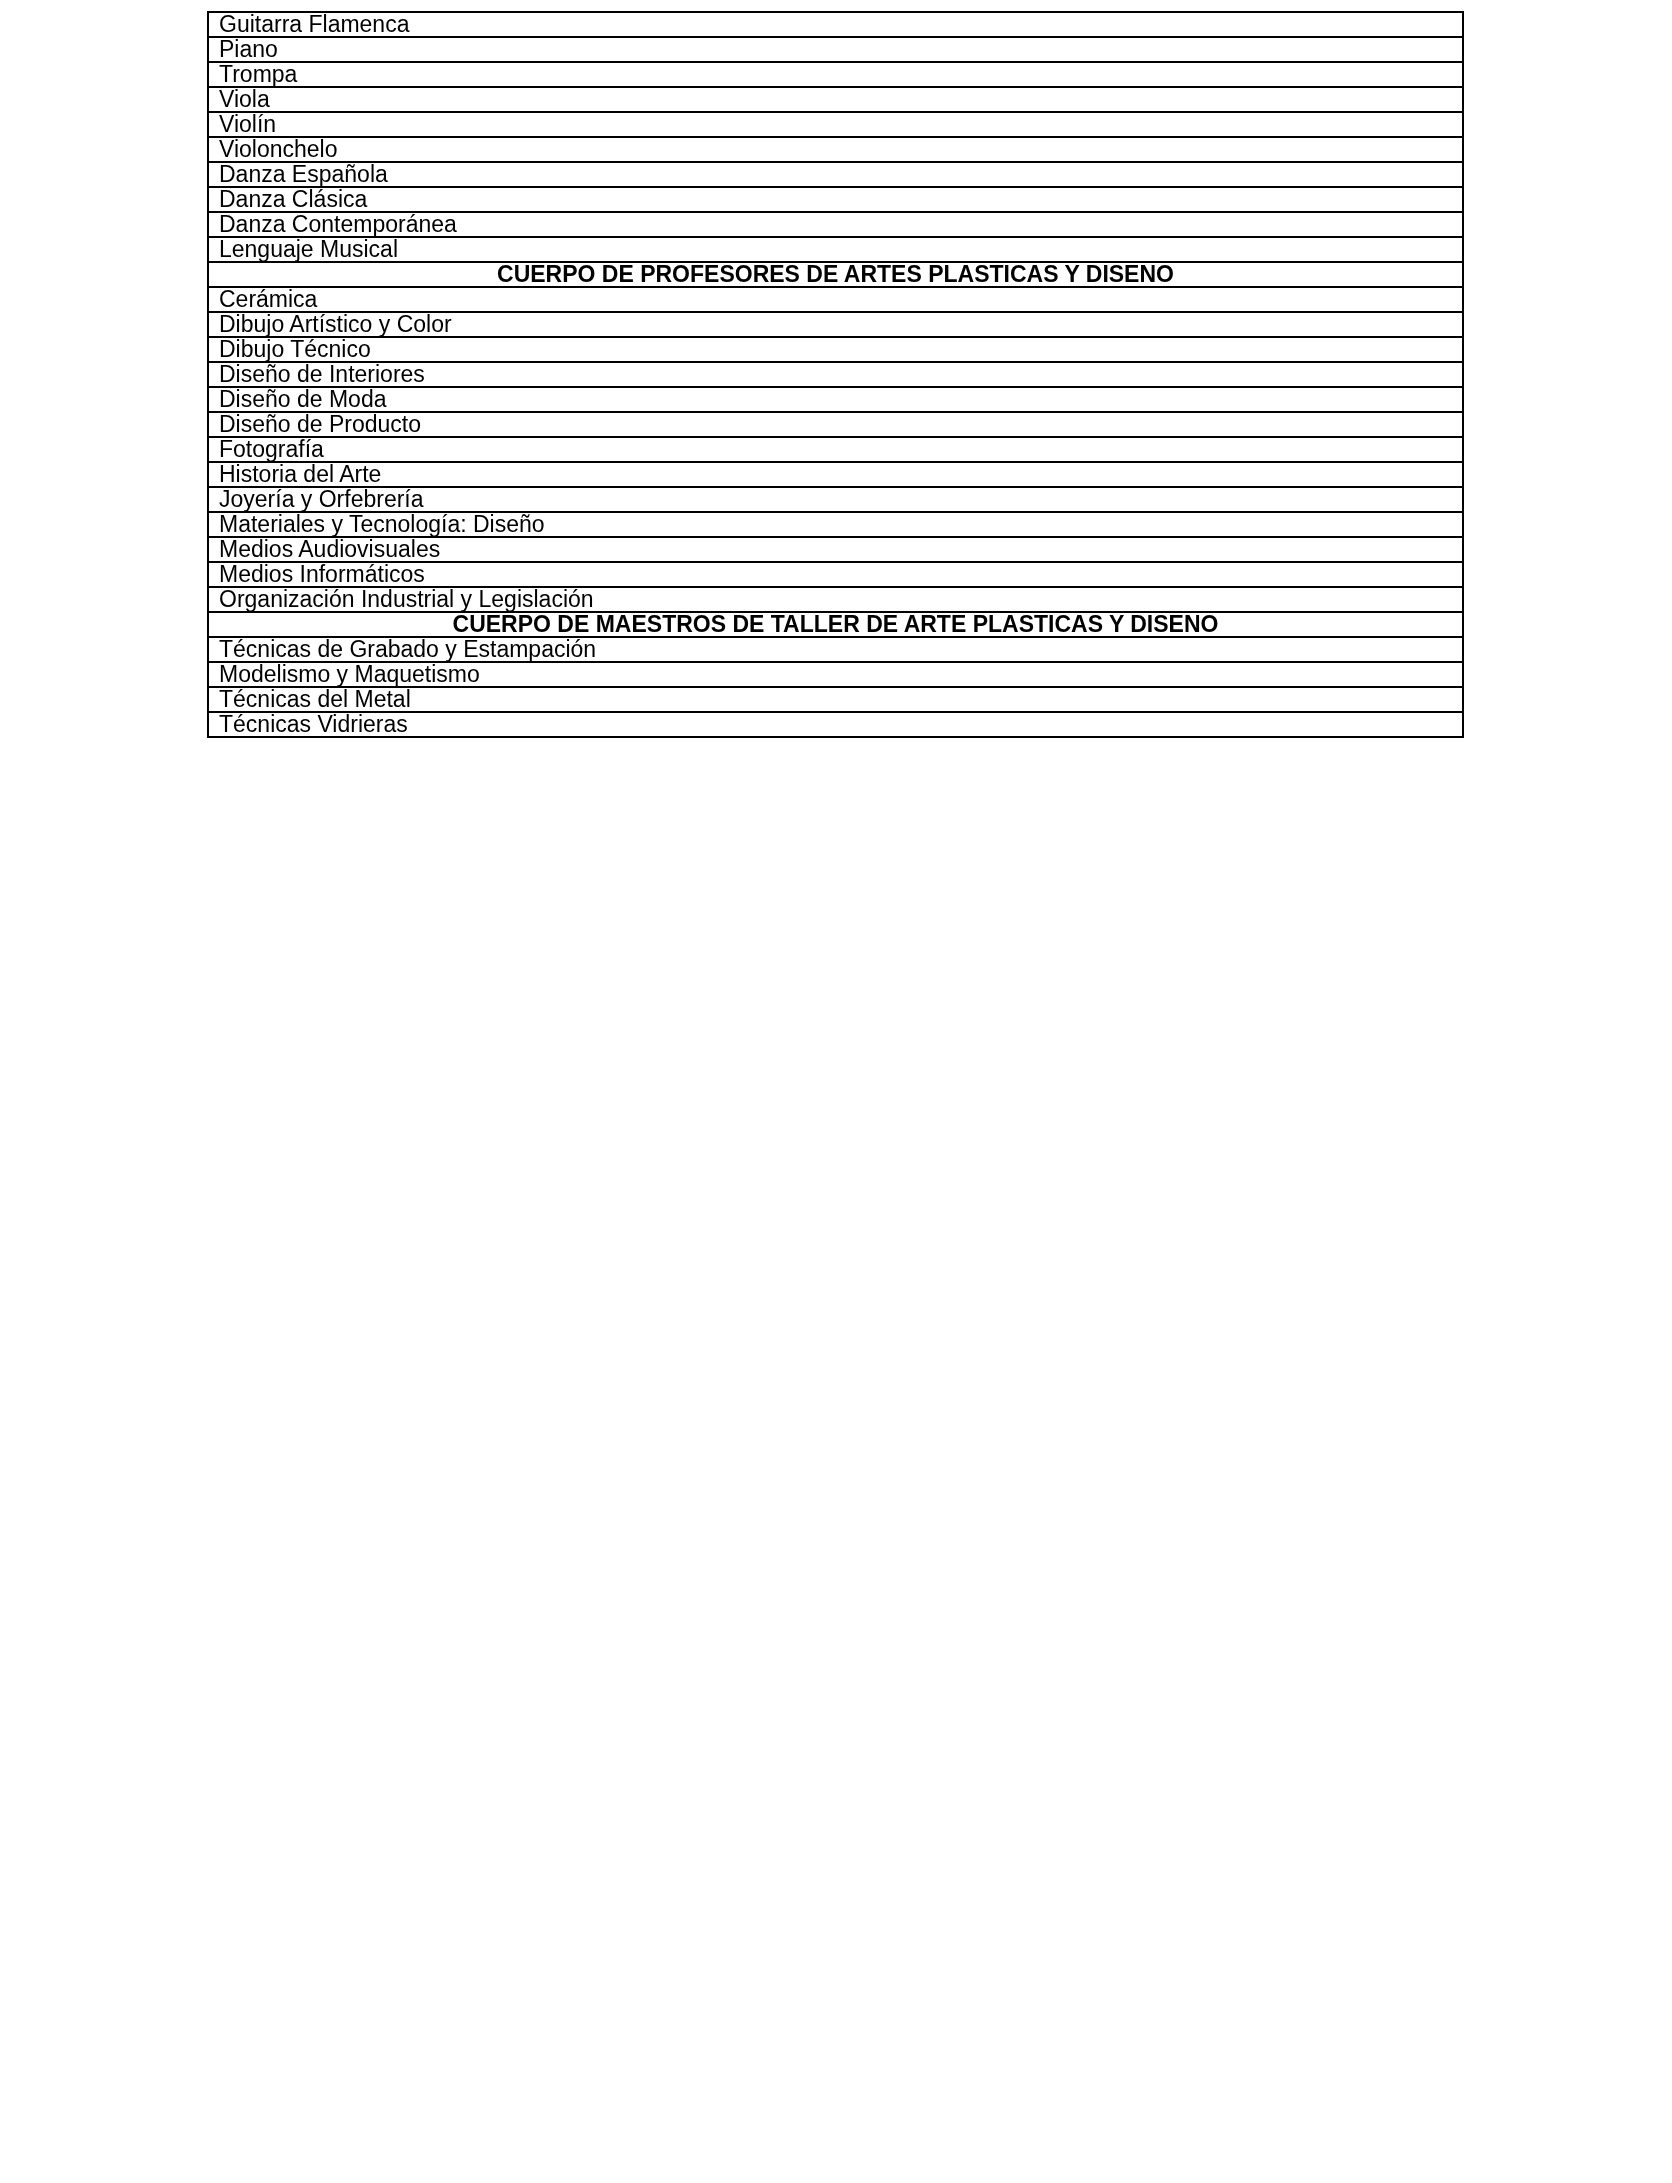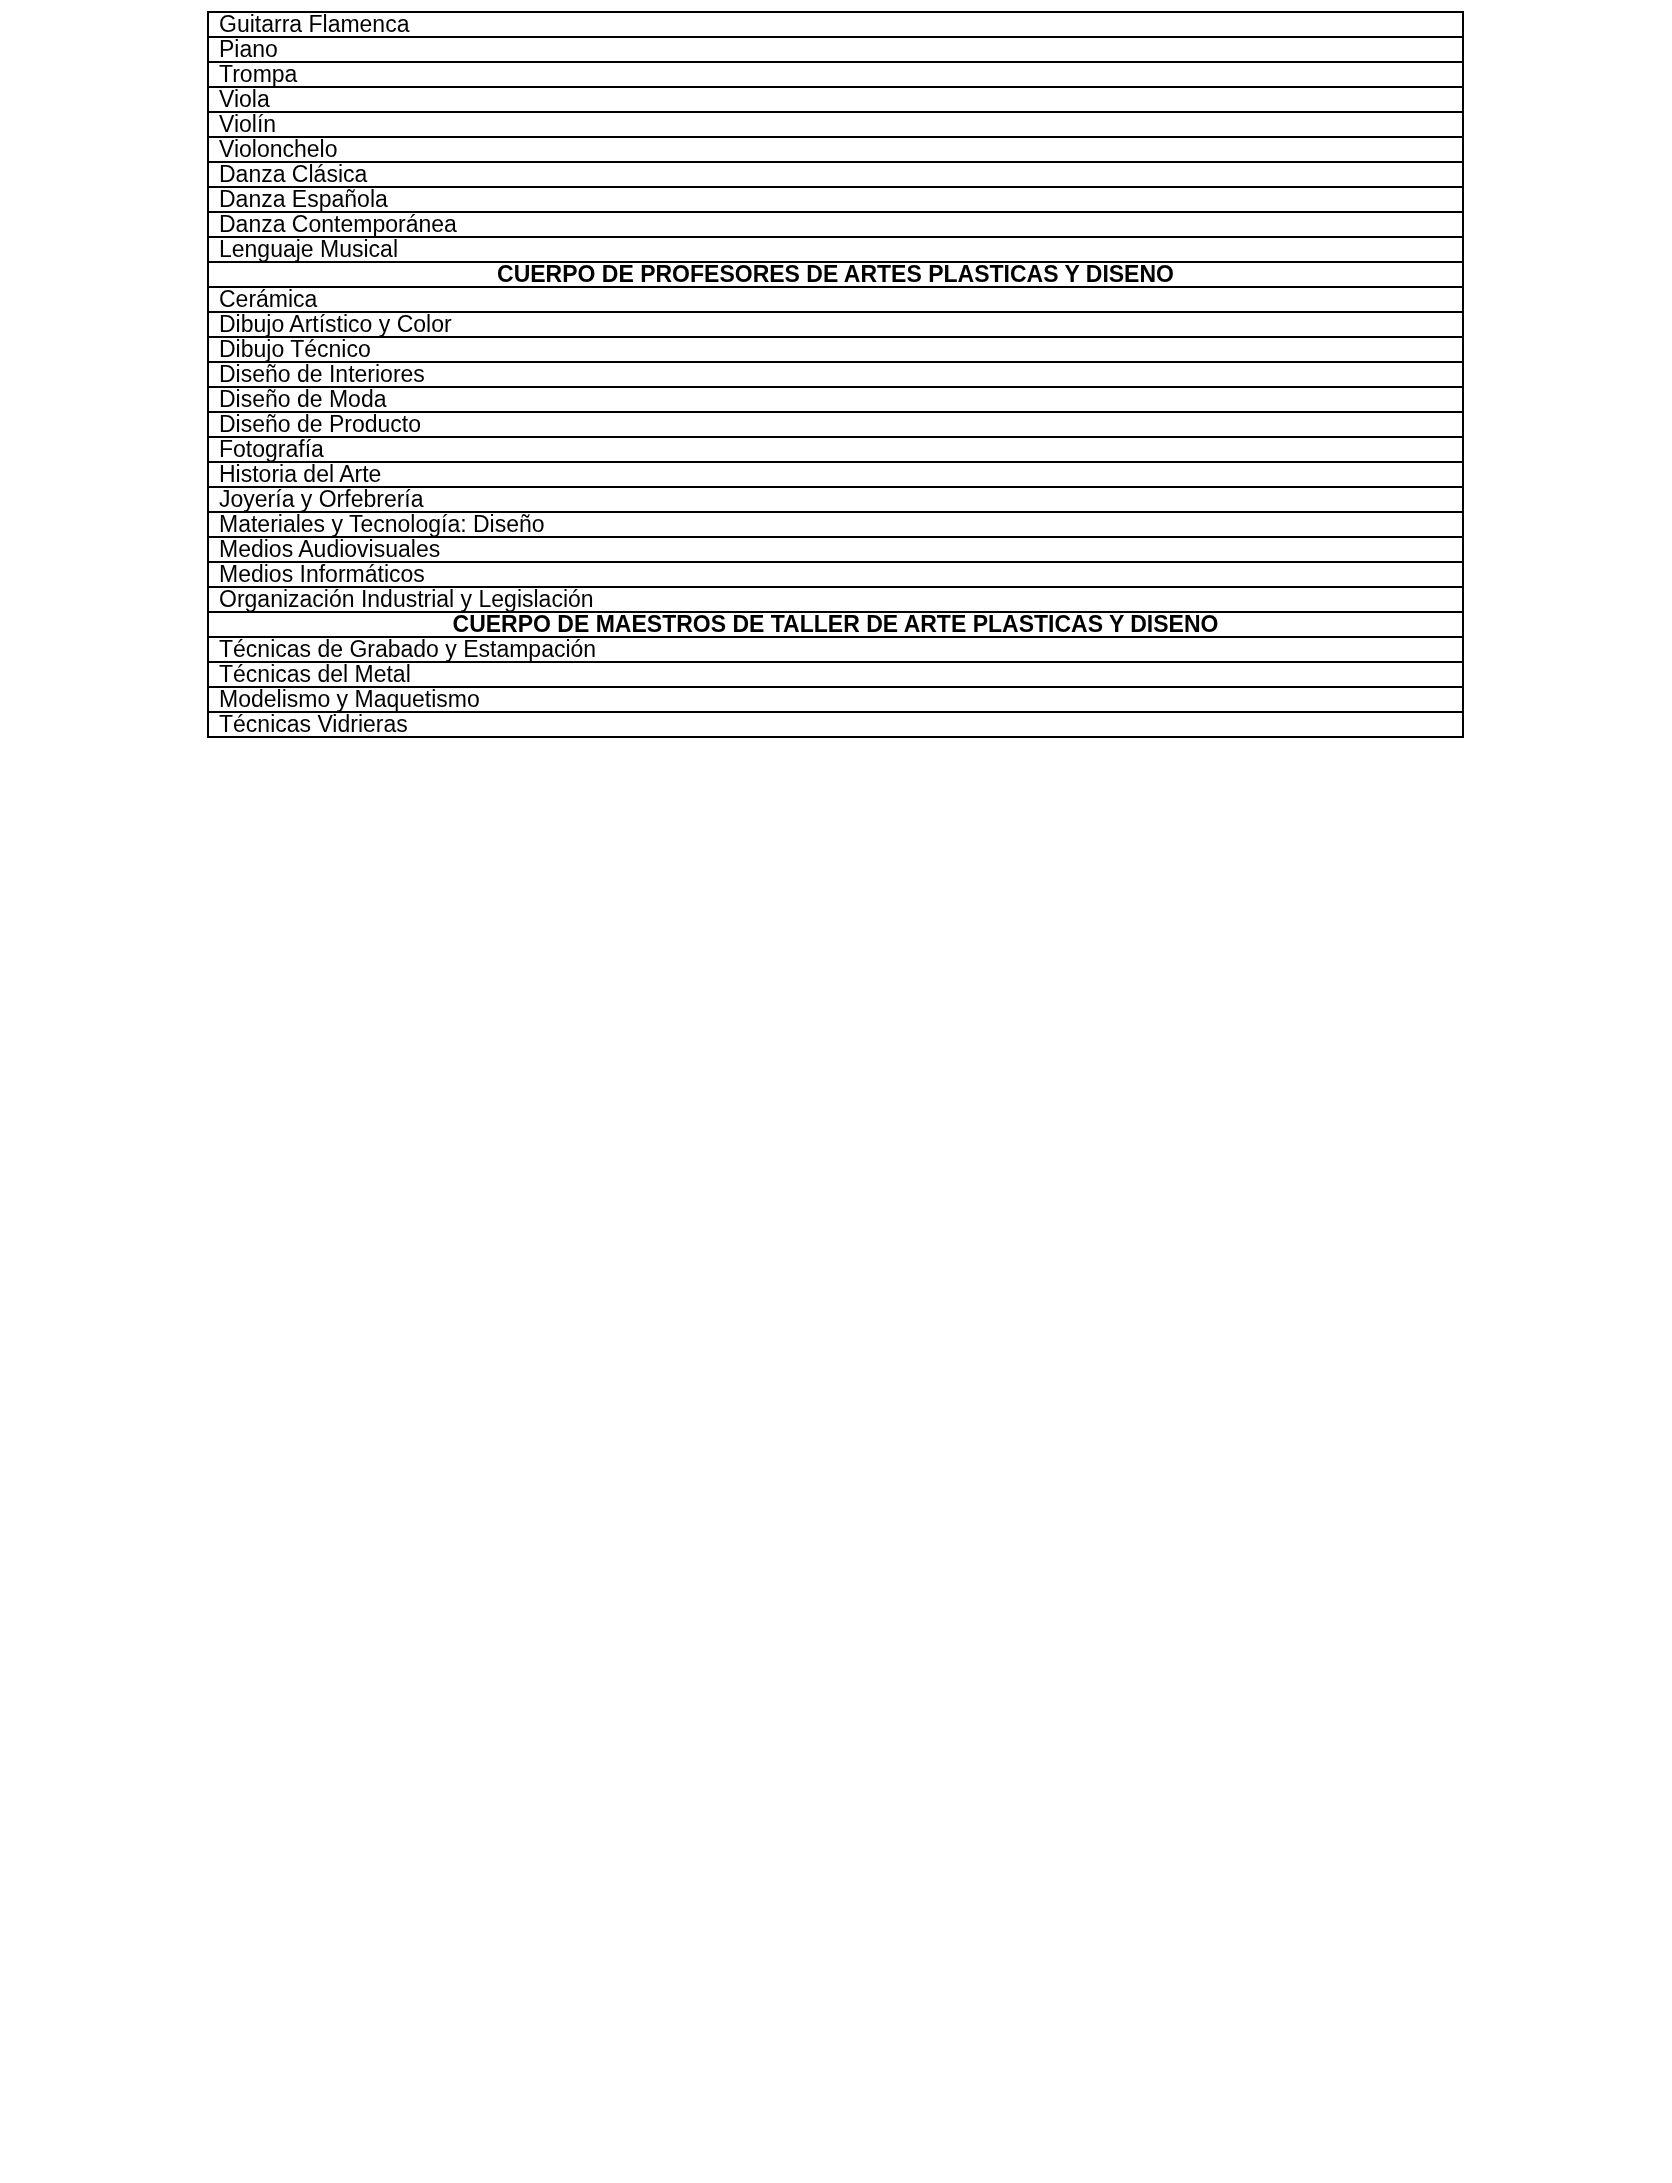--- a/index.html
+++ b/index.html
@@ -61,24 +61,24 @@
       <tr>
         <td class="subject-cell">Viola</td>
       </tr>
       <tr>
         <td class="subject-cell">Violín</td>
       </tr>
       <tr>
         <td class="subject-cell">Violonchelo</td>
       </tr>
       <tr>
-        <td class="subject-cell">Danza Clásica</td>
+        <td class="subject-cell">Danza Española</td>
       </tr>
       <tr>
-        <td class="subject-cell">Danza Española</td>
+        <td class="subject-cell">Danza Clásica</td>
       </tr>
       <tr>
         <td class="subject-cell">Danza Contemporánea</td>
       </tr>
       <tr>
         <td class="subject-cell">Lenguaje Musical</td>
       </tr>
       <tr>
         <th class="section-header-cell">CUERPO DE PROFESORES DE ARTES PLÁSTICAS Y DISEÑO</th>
       </tr>
@@ -121,23 +121,23 @@
       <tr>
         <td class="subject-cell">Organización Industrial y Legislación</td>
       </tr>
       <tr>
         <th class="section-header-cell">CUERPO DE MAESTROS DE TALLER DE ARTE PLÁSTICAS Y DISEÑO</th>
       </tr>
       <tr>
         <td class="subject-cell">Técnicas de Grabado y Estampación</td>
       </tr>
       <tr>
-        <td class="subject-cell">Técnicas del Metal</td>
+        <td class="subject-cell">Modelismo y Maquetismo</td>
       </tr>
       <tr>
-        <td class="subject-cell">Modelismo y Maquetismo</td>
+        <td class="subject-cell">Técnicas del Metal</td>
       </tr>
       <tr>
         <td class="subject-cell">Técnicas Vidrieras</td>
       </tr>
     </tbody>
 </table>
 
 
 </body></html>

